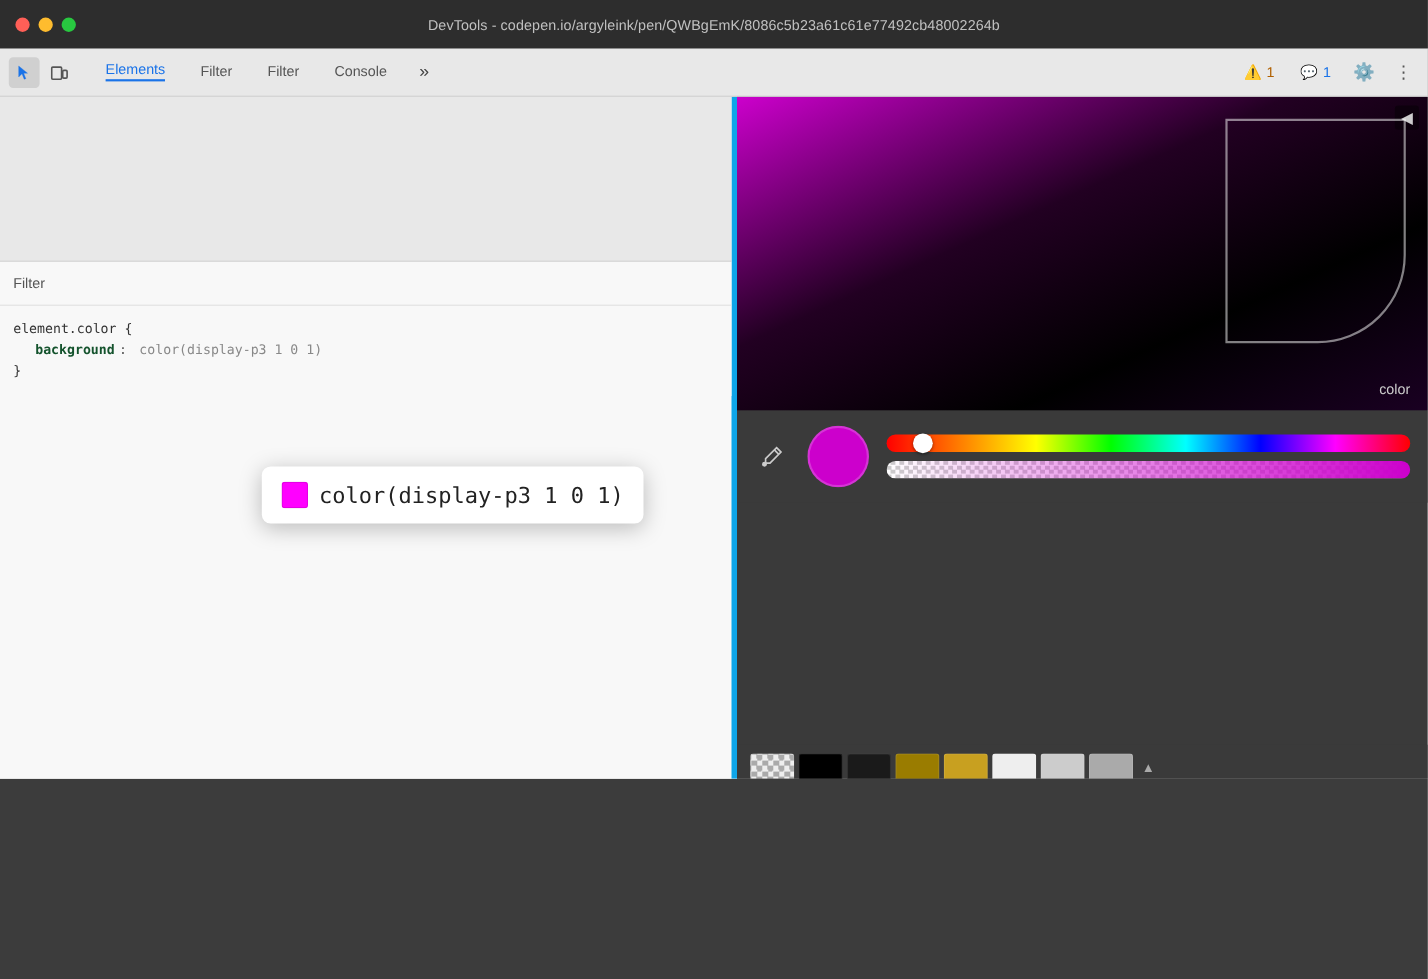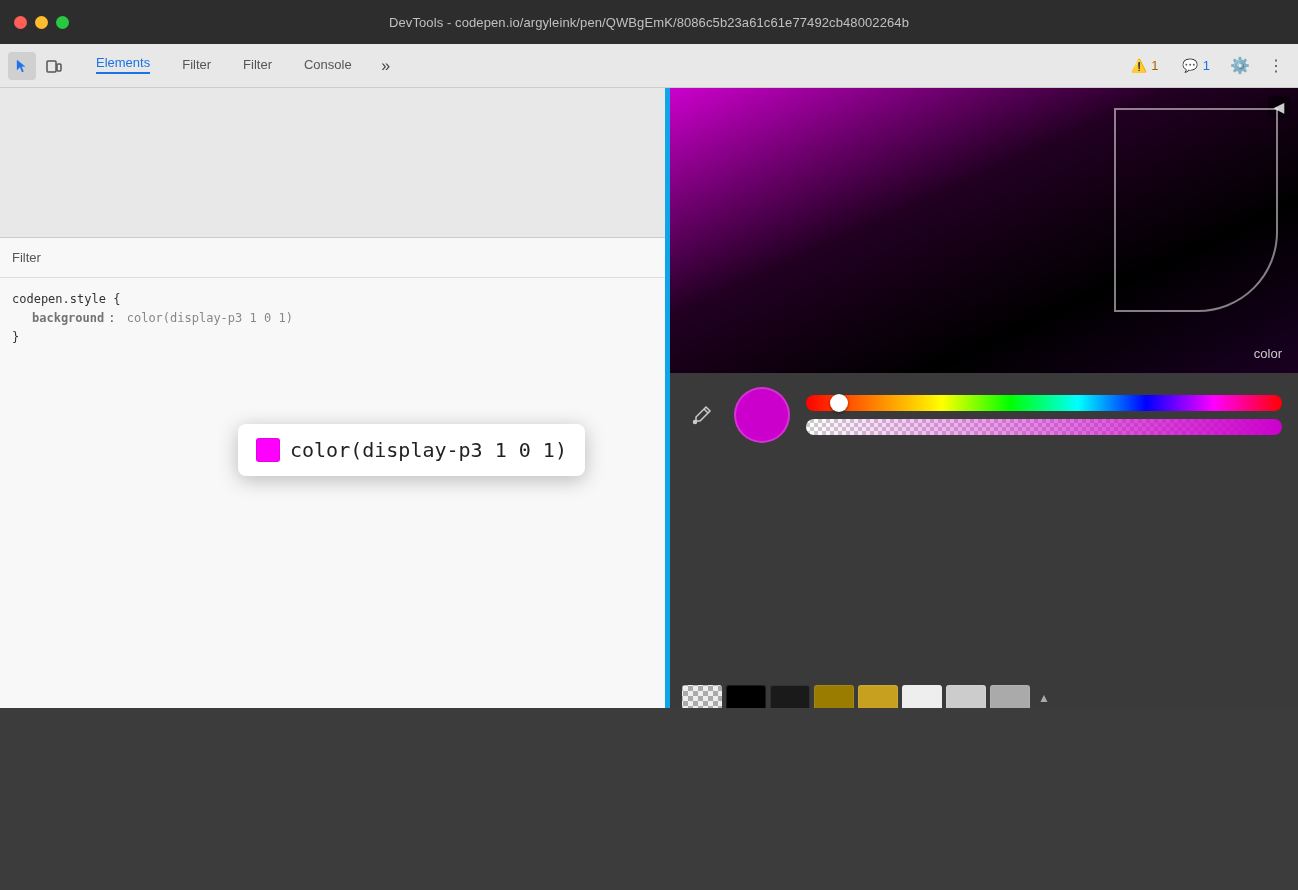--- a/index.html
+++ b/index.html
@@ -175,21 +175,21 @@
       padding: 12px;
       font-family: 'Monaco', 'Menlo', monospace;
       font-size: 12px;
       line-height: 1.6;
       background: #f8f8f8;
       color: #333;
       position: relative;
     }
     .css-selector { color: #333; }
     .css-brace { color: #333; }
-    .css-prop { color: #737373; font-weight: 600; }
+    .css-prop { color: #14532d; font-weight: 600; }
     .css-value { color: #333; }
 
     
     .color-tooltip {
       position: absolute;
       left: 238px;
       top: 336px;
       background: white;
       border-radius: 8px;
       padding: 14px 18px;
@@ -426,21 +426,21 @@
 
     <div class="left-panel">
 
       <div class="element-preview"></div>
 
       <div class="filter-area">
         <span class="filter-label">Filter</span>
       </div>
 
       <div class="css-area">
-        <div class="css-selector">codepen.style {</div>
+        <div class="css-selector">element.color {</div>
         <div style="padding-left: 20px; display:flex; align-items:center; gap:4px;">
           <span class="css-prop">background</span>
           <span style="color:#555;">:&nbsp;</span>
           <span class="css-value" style="color:#888;">color(display-p3 1 0 1)</span>
         </div>
         <div class="css-brace">}</div>
       </div>
 
       <div class="color-tooltip">
         <div class="color-swatch-tooltip"></div>

